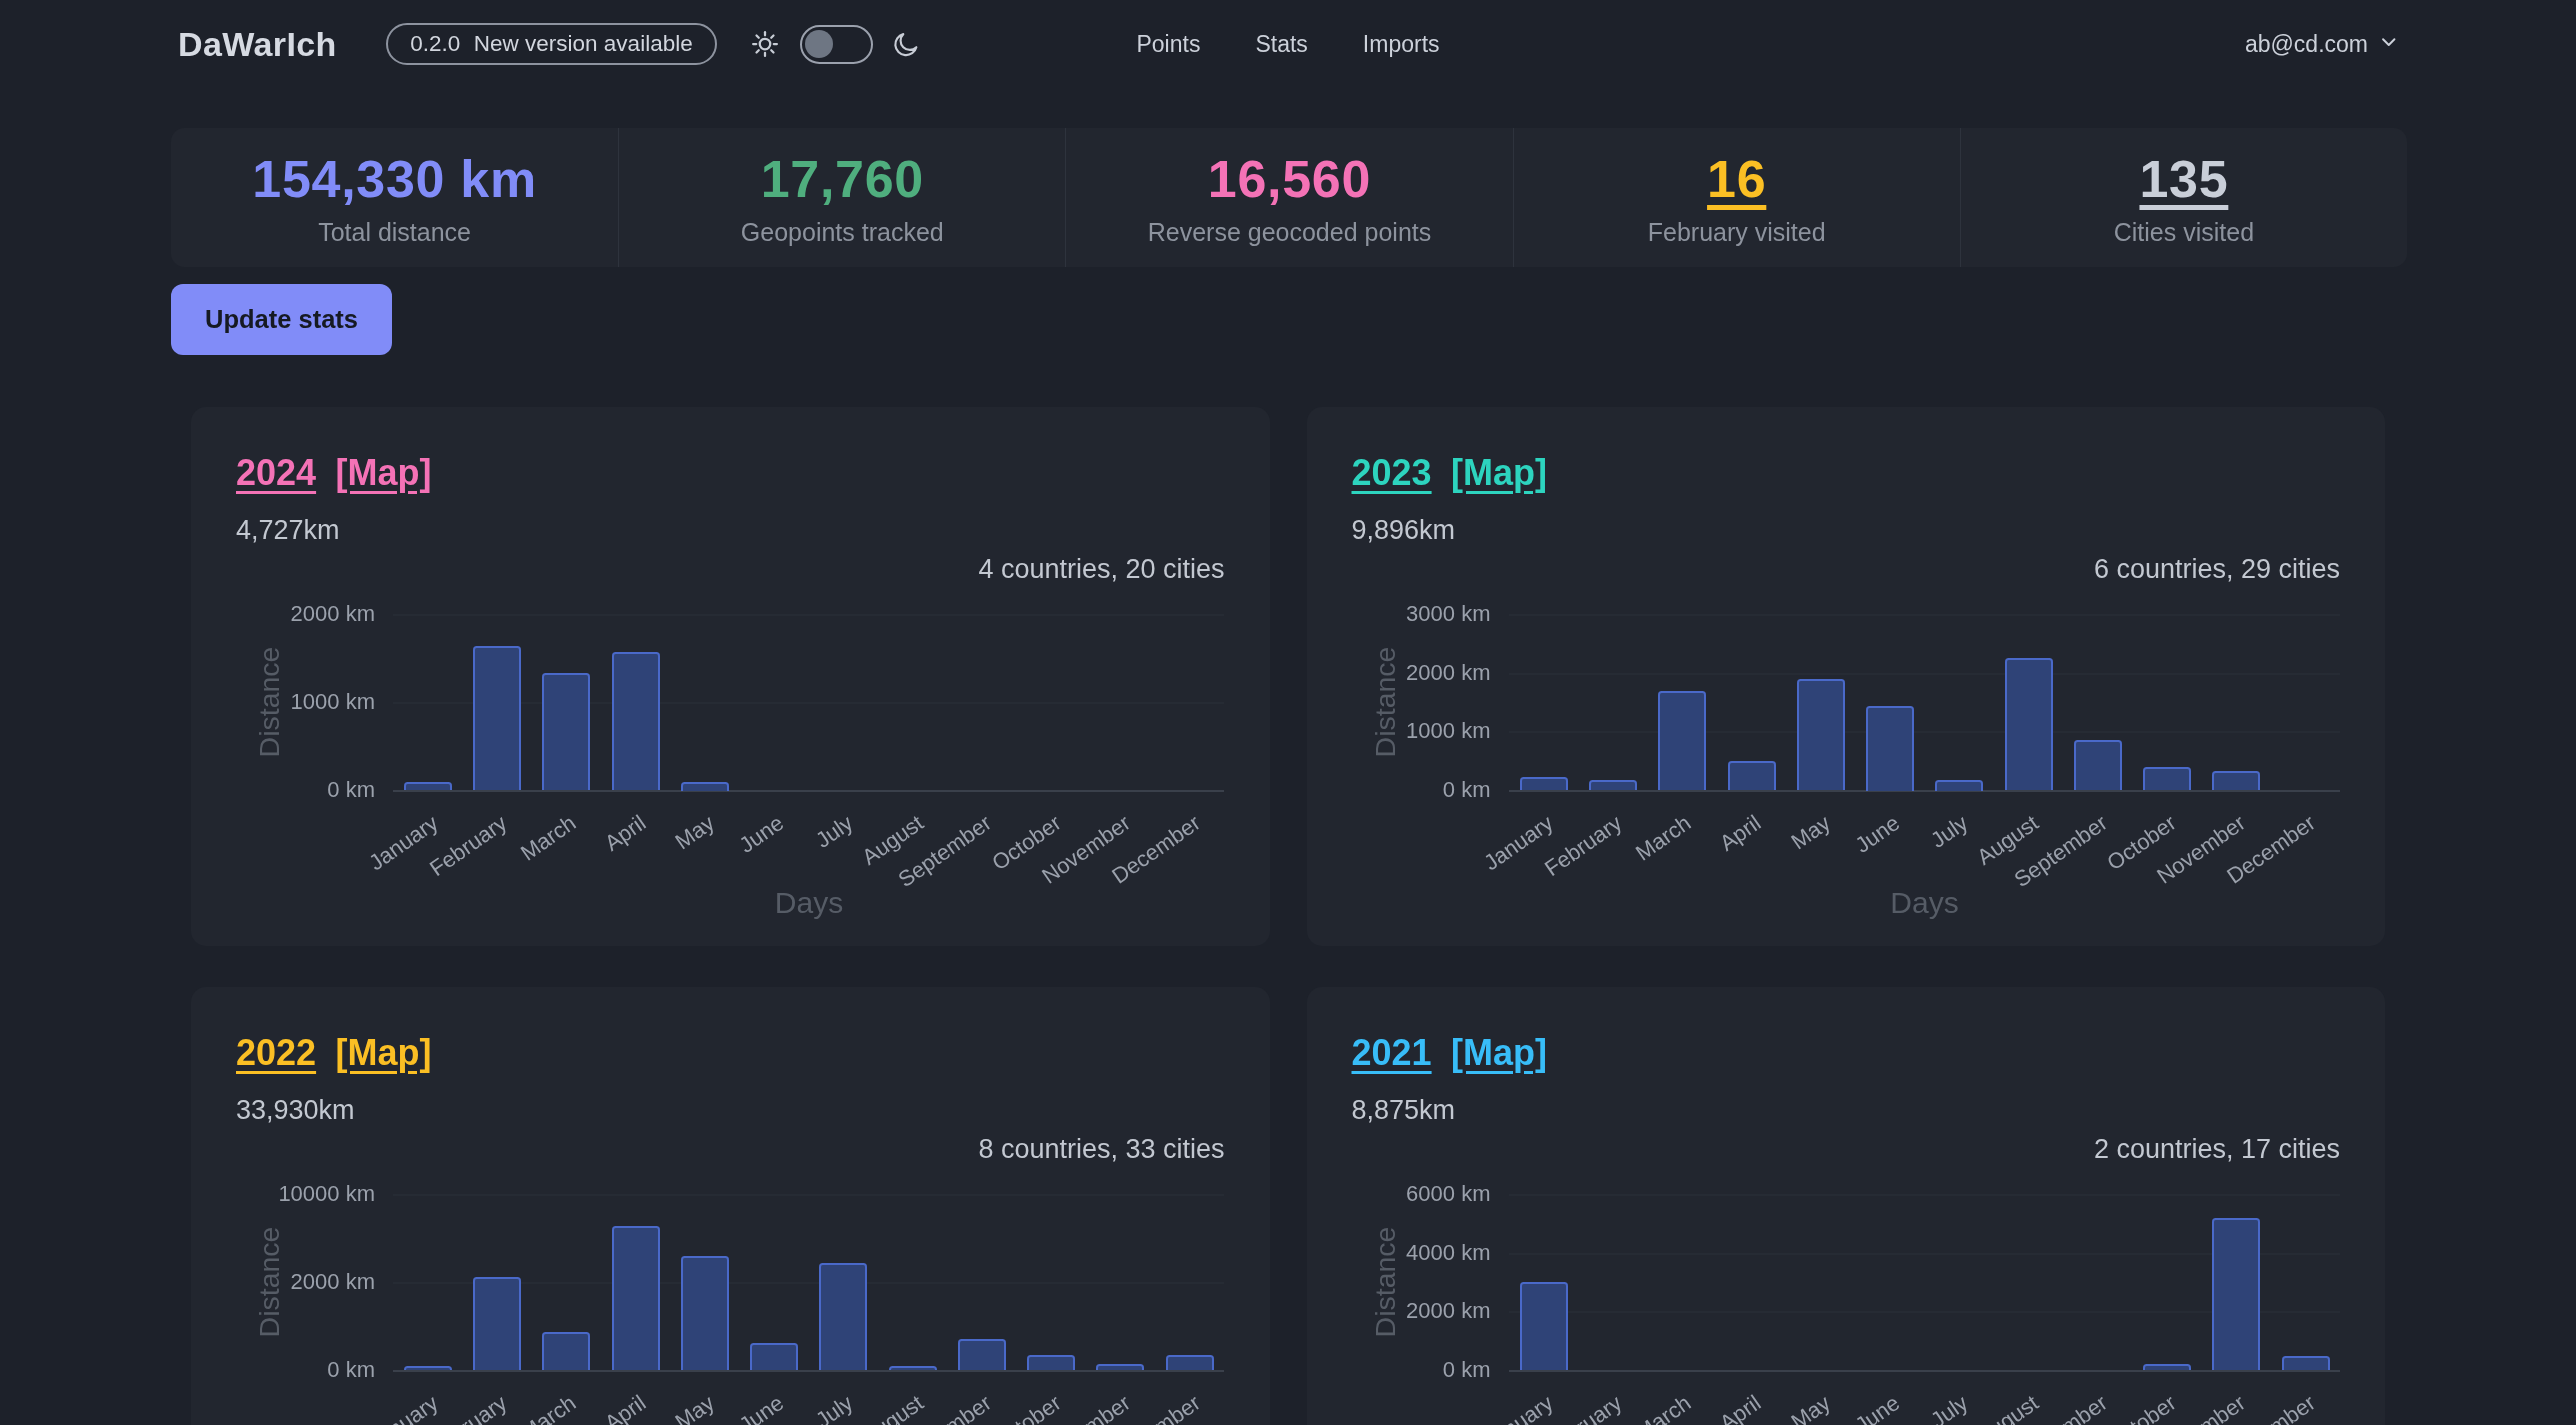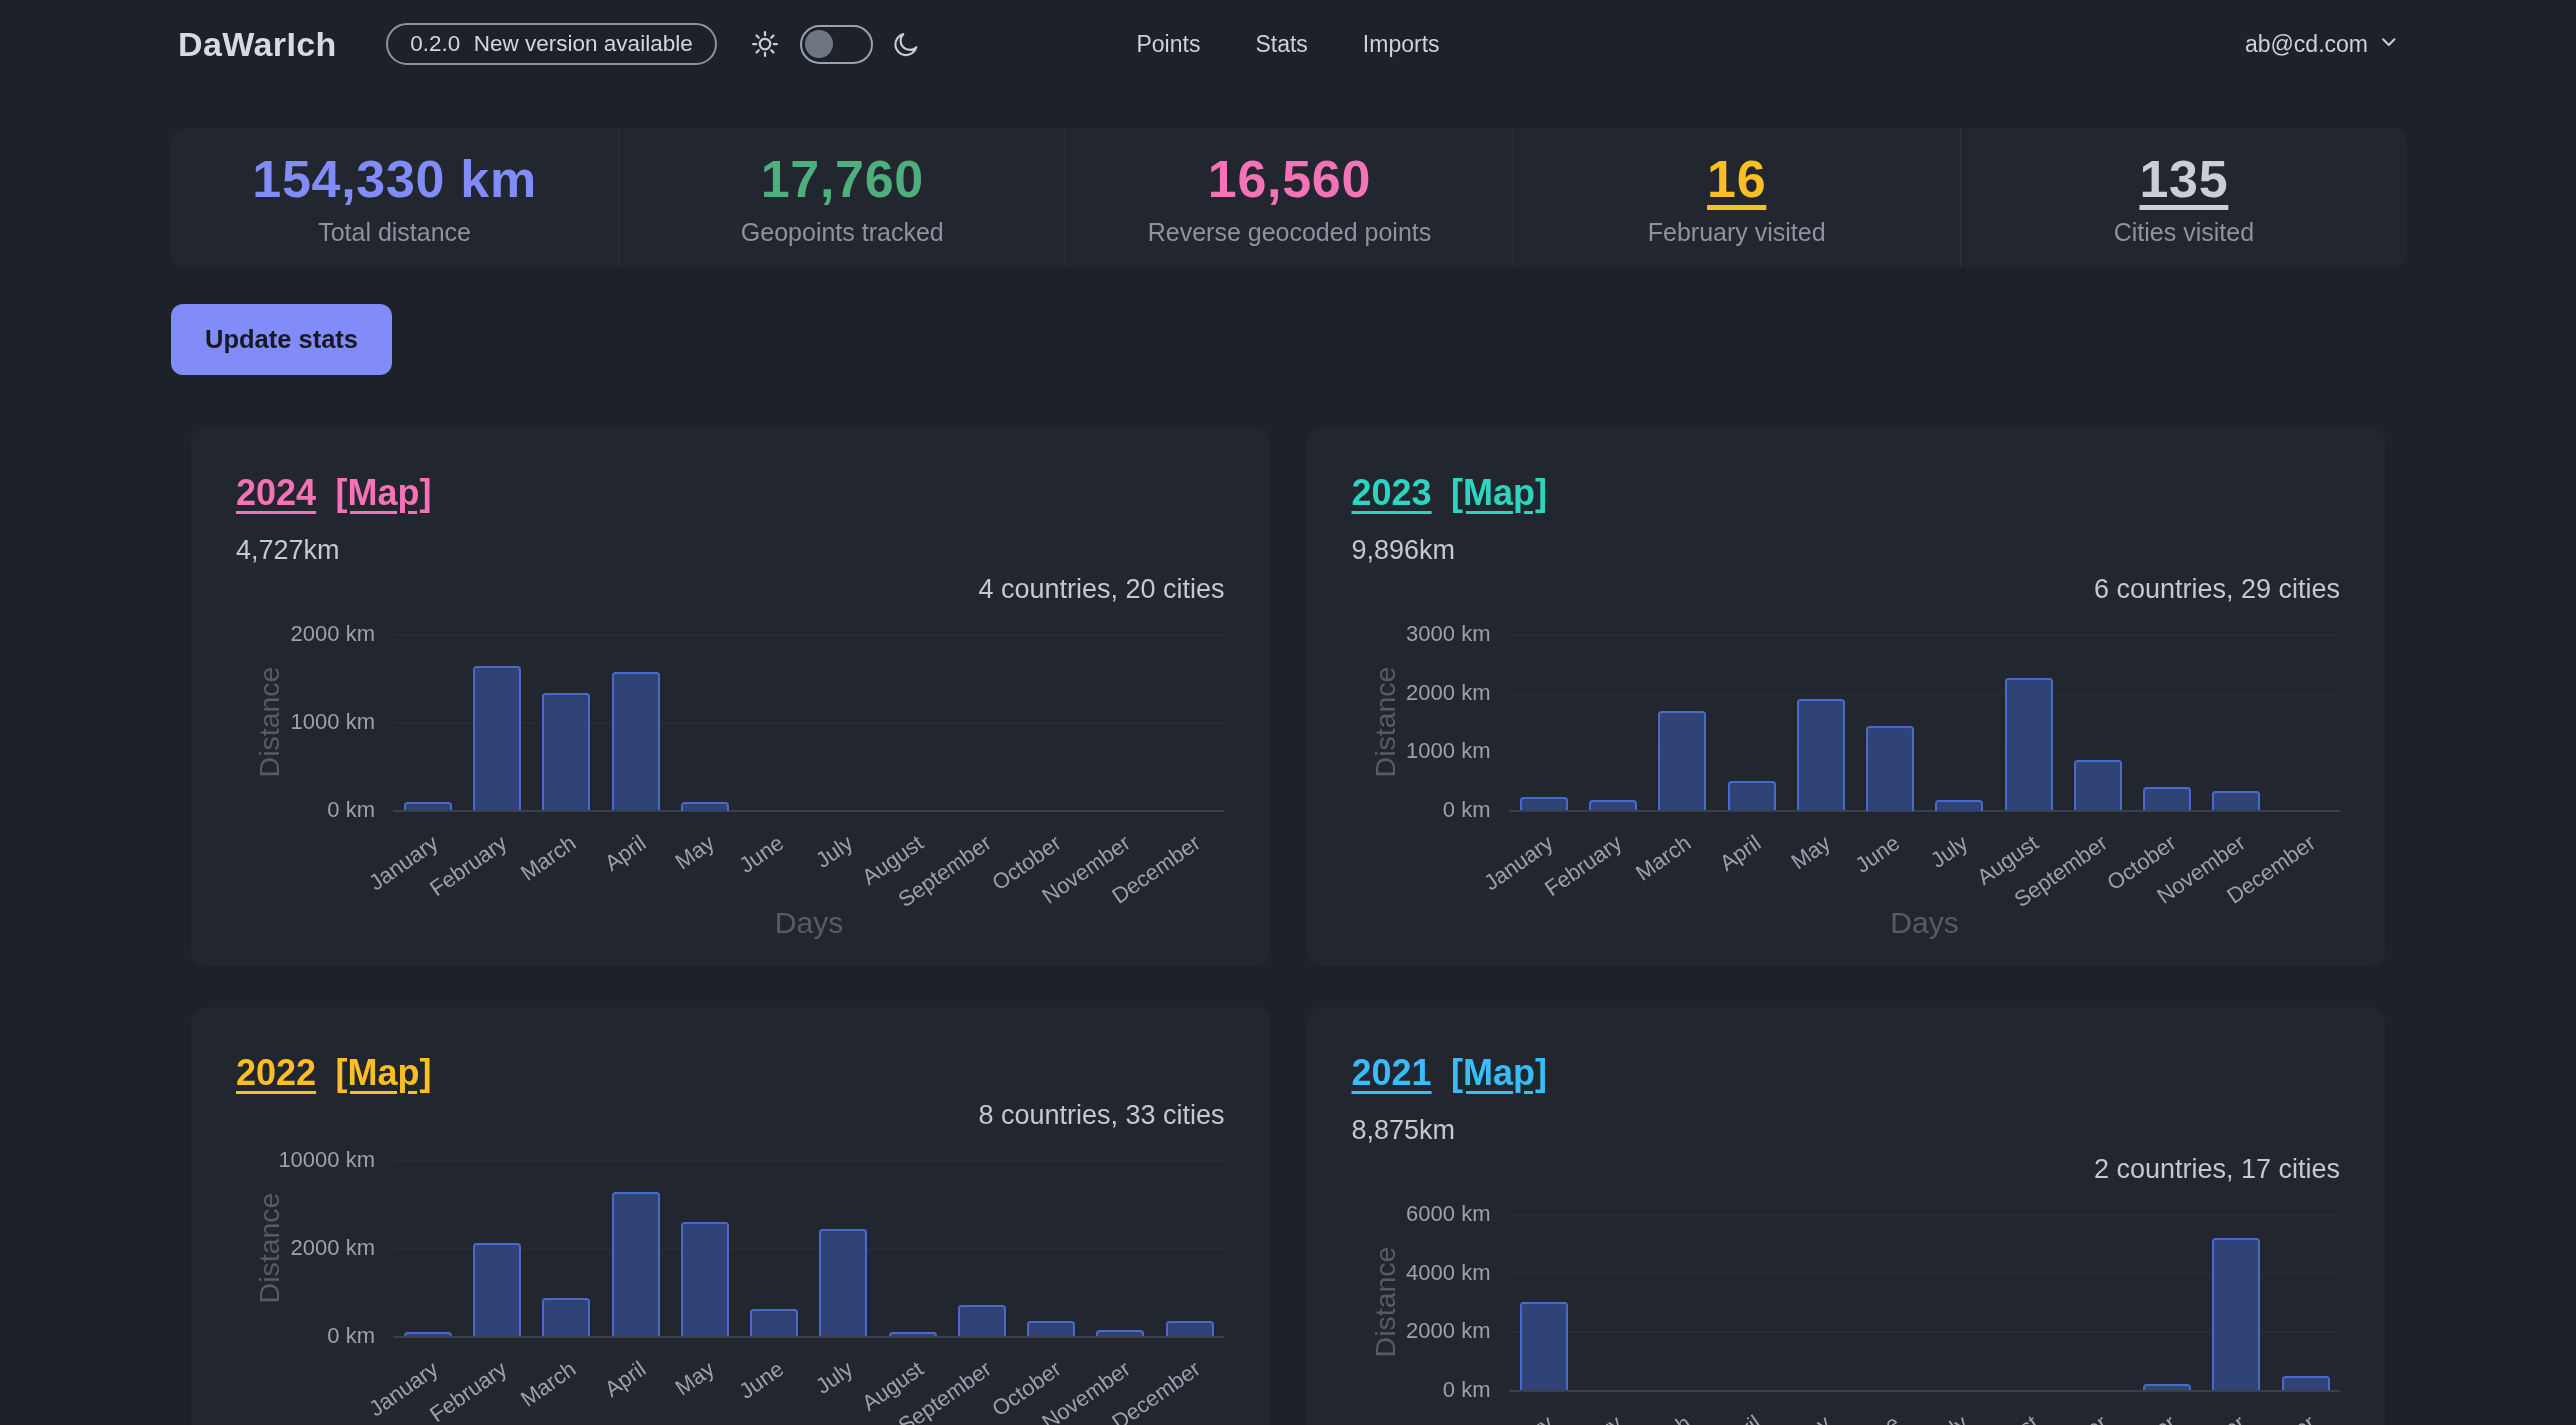--- a/index.html
+++ b/index.html
@@ -39,21 +39,21 @@
     display:grid; grid-template-columns:repeat(5,1fr);
   }
   .stat { display:flex; flex-direction:column; align-items:center; justify-content:center; gap:9px; }
   .stat + .stat { border-left:1.5px solid #2e333d; }
   .stat .val { font-size:52px; font-weight:700; letter-spacing:0.7px; }
   .stat .val.link { text-decoration:underline; text-decoration-thickness:4.5px; text-underline-offset:7.5px; cursor:pointer; }
   .stat .lbl { font-size:25px; color:#8d939e; }
 
   
   .update-btn {
-    margin:37px 0 0 171px; display:inline-block; background:#818cf8; color:#161a23;
+    margin:17px 0 0 171px; display:inline-block; background:#818cf8; color:#161a23;
     font-size:25.5px; font-weight:700; padding:21px 34px; border:none; border-radius:12px;
     font-family:inherit; cursor:pointer;
   }
 
   
   .cards {
     margin:52px 191px 0 191px;
     display:grid; grid-template-columns:1fr 1fr; column-gap:37px; row-gap:41px;
   }
   .card { background:#22262f; border-radius:15px; height:539px; padding:45px 45px 0 45px; }
@@ -286,20 +286,21 @@
           <div class="ylabel" style="left: 33px; top: 100px;">Distance</div>
           <div class="xlabel" style="left: 573px; top: 284px;">Days</div>
         </div>
     </section>
 
     <section class="card">
       <div class="card-title">
         <a style="color: rgb(251, 191, 36);">2022</a>
         <a style="color: rgb(251, 191, 36);">[Map]</a>
       </div>
+      <div class="card-distance">33,930km</div>
       <div class="card-countries">8 countries, 33 cities</div>
       <div class="chart">
           <div class="grid zero" style="left: 157px; width: 831px; top: 188px;"></div>
           <div class="ytick" style="left: 0px; width: 139px; top: 188px;">0 km</div>
           <div class="grid" style="left: 157px; width: 831px; top: 100px;"></div>
           <div class="ytick" style="left: 0px; width: 139px; top: 100px;">2000 km</div>
           <div class="grid" style="left: 157px; width: 831px; top: 12px;"></div>
           <div class="ytick" style="left: 0px; width: 139px; top: 12px;">10000 km</div>
           <div class="bar" style="left: 168px; width: 48px; top: 184px; height: 4.4px;"></div>
           <div class="xtick" style="left: 192px; top: 208px;">

